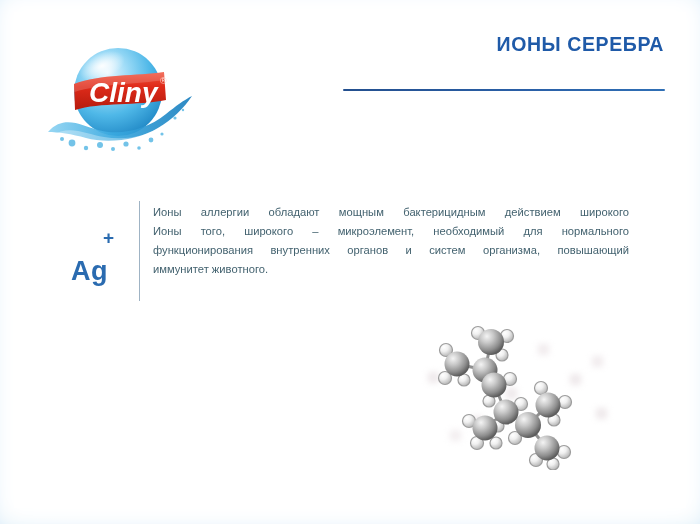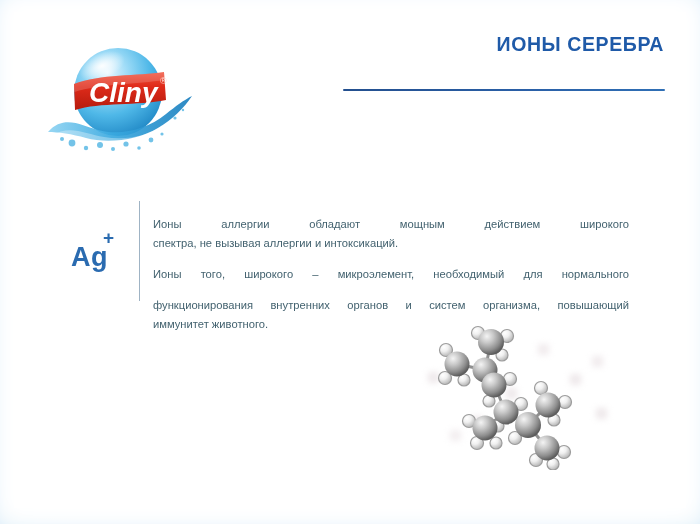--- a/index.html
+++ b/index.html
@@ -87,21 +87,21 @@
     width: 322px;
     height: 2px;
     background: linear-gradient(to right, #234f8e, #2a5fa6 55%, #2f6fb5);
     border-radius: 1px;
   }
 
   
   .ag {
     position: absolute;
     left: 71px;
-    top: 244px;
+    top: 258px;
     font-size: 27px;
     font-weight: bold;
     color: #2A6BB0;
     line-height: 1;
     letter-spacing: 0.5px;
   }
   .ag-sup {
     position: absolute;
     left: 103px;
     top: 228px;
@@ -132,21 +132,21 @@
     color: #43626F;
   }
   .body-text .ln {
     display: block;
     white-space: nowrap;
   }
   .body-text .just {
     display: flex;
     justify-content: space-between;
   }
-  .body-text .just > span { white-space: pre; margin-top: 12px; }
+  .body-text .just > span { white-space: pre; }
 
   
   .molecule {
     position: absolute;
     left: 428px;
     top: 322px;
     width: 180px;
     height: 148px;
   }
   .bg-blobs {
@@ -239,24 +239,24 @@
     <div class="ag-sup">+</div>
 
     <div class="divider"></div>
 
     <div class="body-text">
       <span class="ln just">
         <span>Ионы</span>
         <span>аллергии</span>
         <span>обладают</span>
         <span>мощным</span>
+        <span>бактерицидным</span>
         <span>действием</span>
         <span>широкого</span>
       </span>
-      <span class="ln">спектра, не вызывая аллергии и интоксикаций.</span>
       <span class="ln just">
         <span>Ионы</span>
         <span>того,</span>
         <span>широкого</span>
         <span>–</span>
         <span>микроэлемент,</span>
         <span>необходимый</span>
         <span>для</span>
         <span>нормального</span>
       </span>

